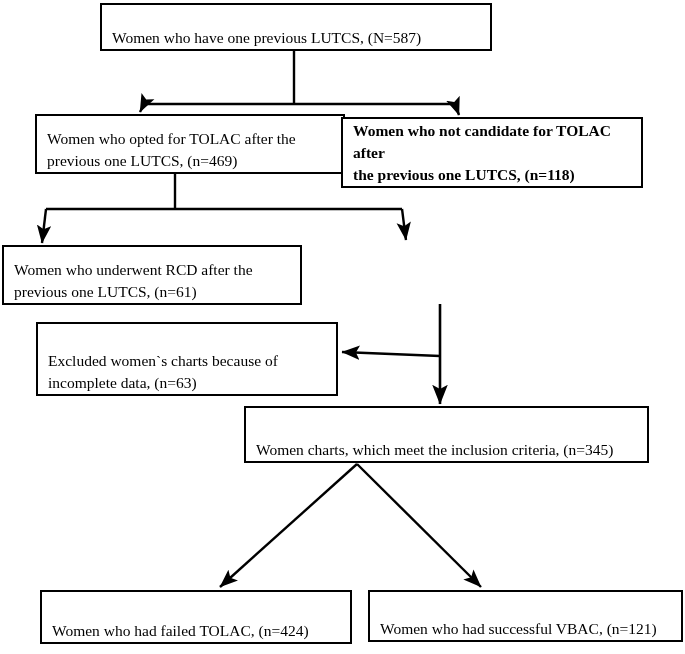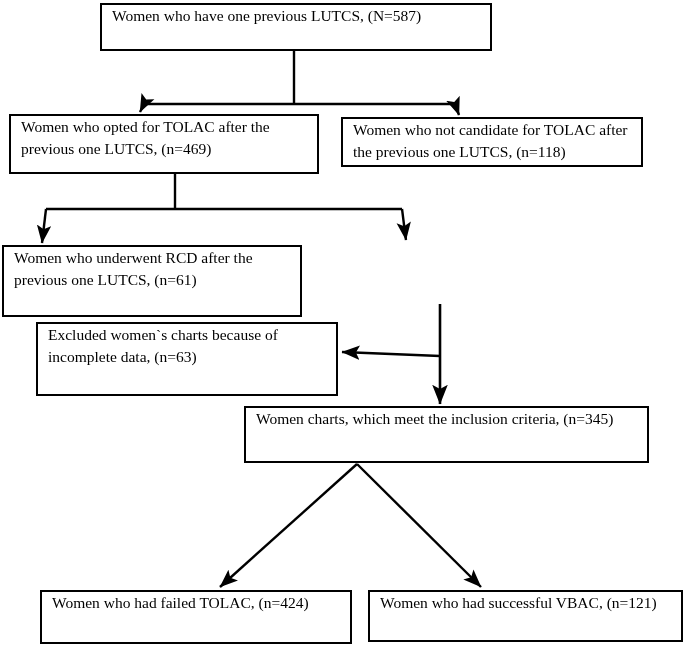--- a/index.html
+++ b/index.html
@@ -14,21 +14,21 @@
     background: #ffffff;
     overflow: hidden;
     font-family: "Liberation Serif", "DejaVu Serif", serif;
   }
   .node-box {
     position: absolute;
     box-sizing: border-box;
     border: 2px solid #000000;
     background: #ffffff;
     display: flex;
-    align-items: flex-start;
+    align-items: flex-end;
     z-index: 2;
   }
   .node-text {
     display: block;
     padding: 0 10px;
     font-size: 15.5px;
     line-height: 1.42;
     color: #000000;
     white-space: pre-line;
   }
@@ -37,23 +37,23 @@
     left: 0;
     top: 0;
     width: 685px;
     height: 654px;
     z-index: 1;
     pointer-events: none;
   }
 
   
   #box-root        { left: 100px; top: 3px;   width: 392px; height: 48px; }
-  #box-tolac       { left: 9px;  top: 114px; width: 310px; height: 60px; }
-  #box-not-cand    { left: 341px; top: 117px; width: 302px; height: 50px; }
-  #box-rcd         { left: 2px;   top: 245px; width: 300px; height: 72px; }
+  #box-tolac       { left: 35px;  top: 114px; width: 310px; height: 60px; }
+  #box-not-cand    { left: 341px; top: 117px; width: 302px; height: 71px; font-weight: bold; }
+  #box-rcd         { left: 2px;   top: 245px; width: 300px; height: 60px; }
   #box-tried-labor { left: 327px; top: 242px; width: 296px; height: 62px; }
   #box-excluded    { left: 36px;  top: 322px; width: 302px; height: 74px; }
   #box-inclusion   { left: 200px; top: 406px; width: 405px; height: 57px; margin-left: 44px; }
   #box-failed      { left: 40px;  top: 590px; width: 312px; height: 54px; }
   #box-vbac        { left: 368px; top: 590px; width: 315px; height: 52px; }
 </style>
 </head>
 <body>
 
 <div id="flowchart-root">

